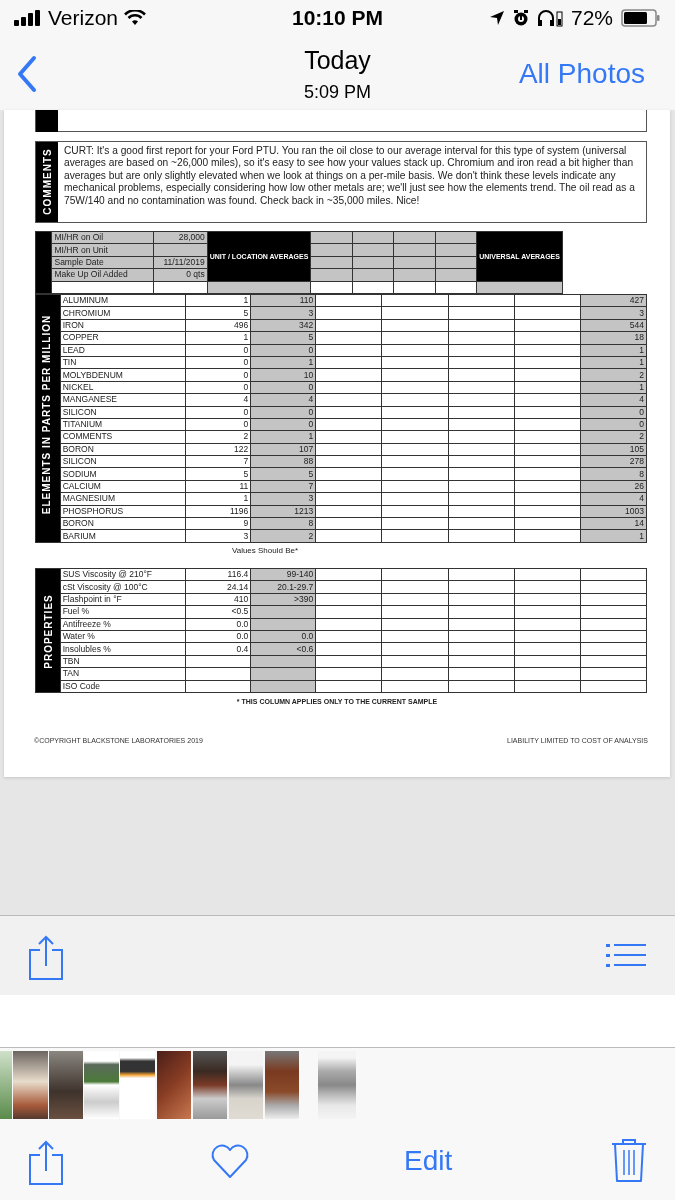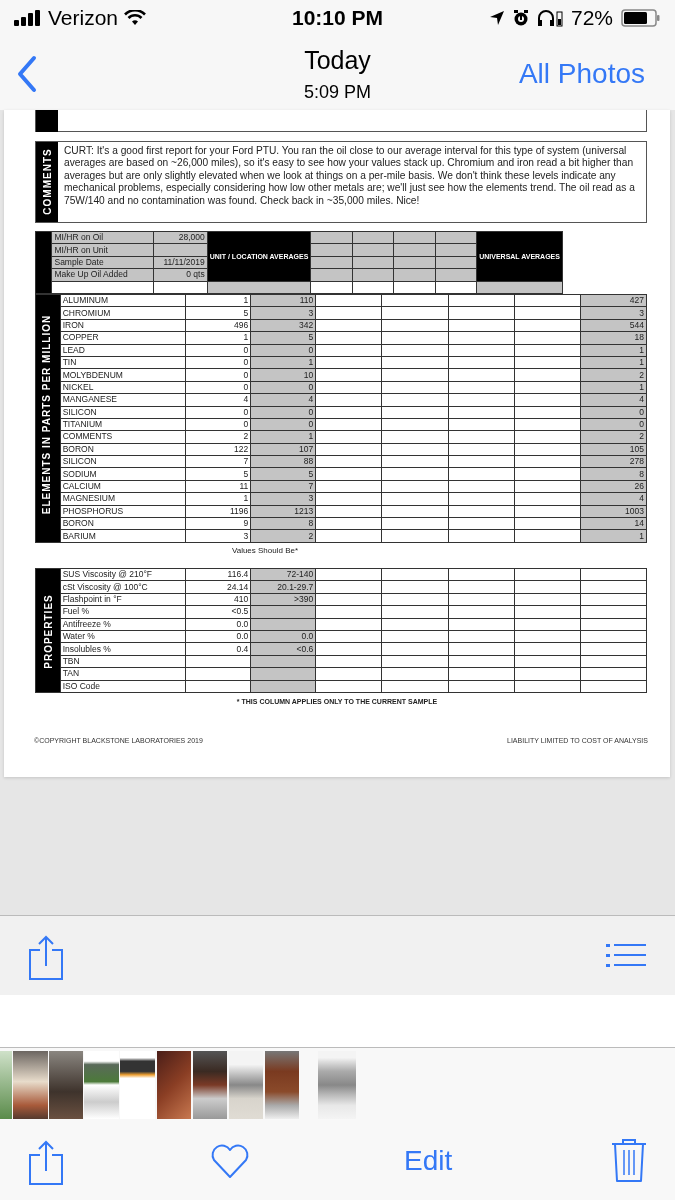--- a/index.html
+++ b/index.html
@@ -370,21 +370,21 @@
   <div class="values-should">Values Should Be*</div>
 
   <table class="grid" style="left:31px; top:458px; width:612px;">
     <tbody id="props-body">
         <tr>
           <td class="side-black" rowspan="10">
             <div class="vlabel" style="left:-38px; top:57px; width:100px; text-align:center;">PROPERTIES</div>
           </td>
           <td class="w" style="width:112px">SUS Viscosity @ 210°F</td>
           <td class="w r" style="width:58px">116.4</td>
-          <td class="g r" style="width:58px">72-140</td>
+          <td class="g r" style="width:58px">99-140</td>
           <td class="w" style="width:59px"></td>
           <td class="w" style="width:59px"></td>
           <td class="w" style="width:59px"></td>
           <td class="w" style="width:59px"></td>
           <td class="w" style="width:59px"></td>
         </tr>
         <tr>
           <td class="w" style="width:112px">cSt Viscosity @ 100°C</td>
           <td class="w r" style="width:58px">24.14</td>
           <td class="g r" style="width:58px">20.1-29.7</td>

